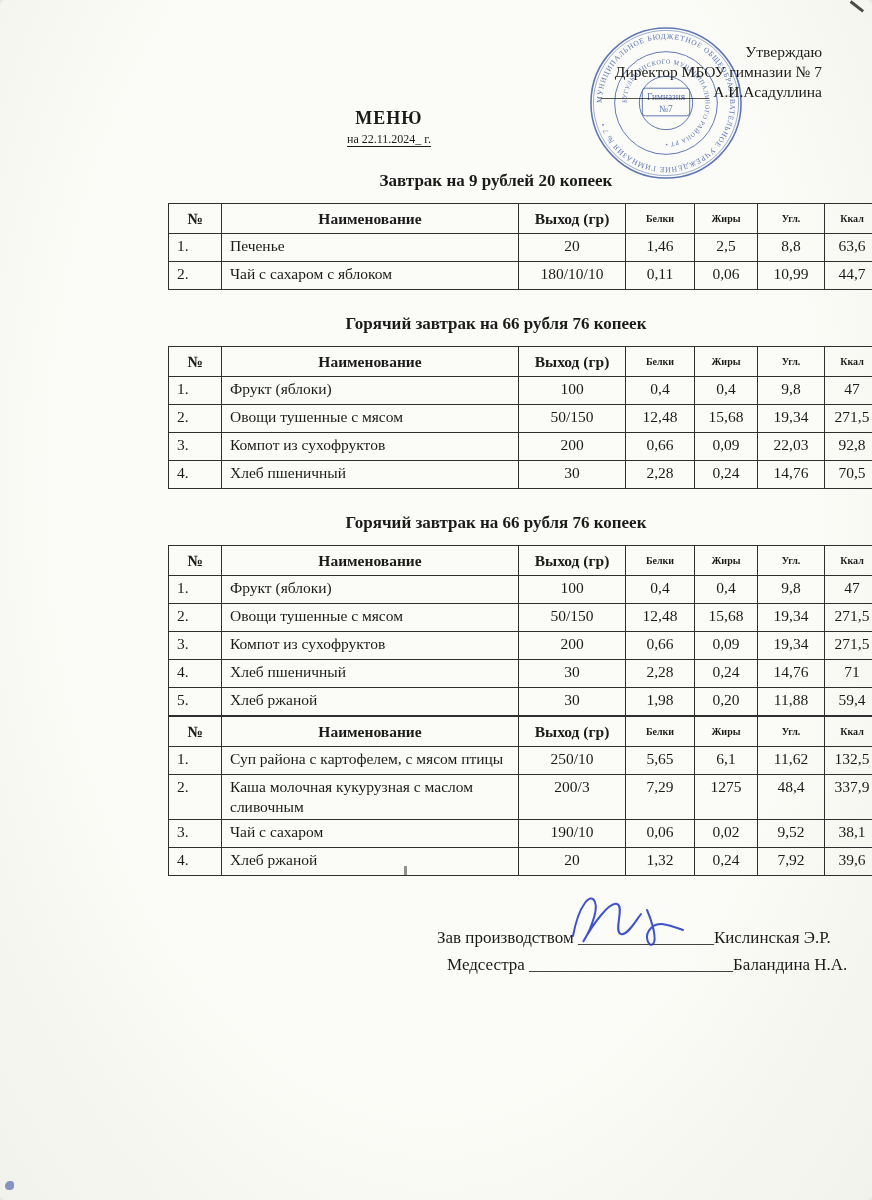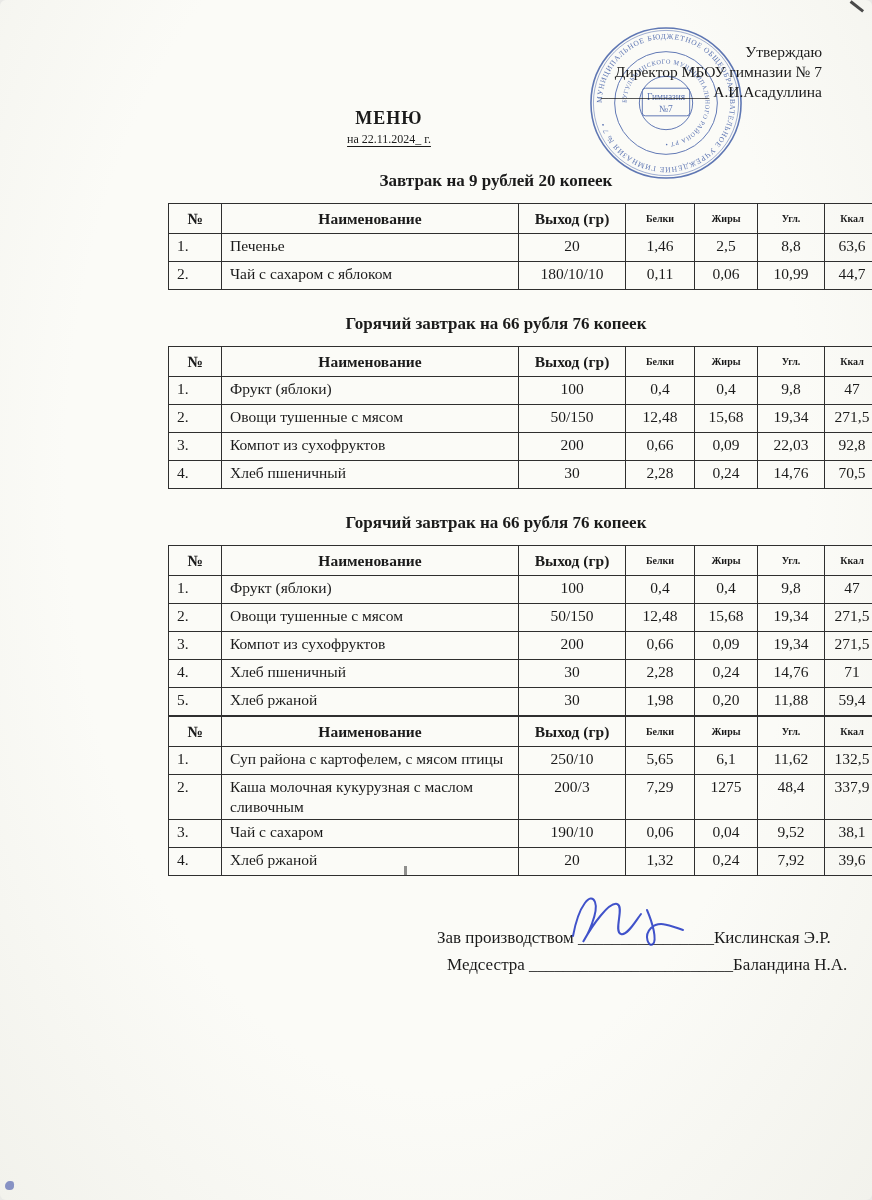--- a/index.html
+++ b/index.html
@@ -265,21 +265,21 @@
               <td class="col3 num-cell">7,29</td>
               <td class="col4 num-cell">1275</td>
               <td class="col5 num-cell">48,4</td>
               <td class="col6 num-cell">337,9</td>
             </tr>
             <tr>
               <td class="col0 num-cell">3.</td>
               <td class="col1 name-cell">Чай с сахаром</td>
               <td class="col2 num-cell">190/10</td>
               <td class="col3 num-cell">0,06</td>
-              <td class="col4 num-cell">0,04</td>
+              <td class="col4 num-cell">0,02</td>
               <td class="col5 num-cell">9,52</td>
               <td class="col6 num-cell">38,1</td>
             </tr>
             <tr>
               <td class="col0 num-cell">4.</td>
               <td class="col1 name-cell">Хлеб ржаной</td>
               <td class="col2 num-cell">20</td>
               <td class="col3 num-cell">1,32</td>
               <td class="col4 num-cell">0,24</td>
               <td class="col5 num-cell">7,92</td>

